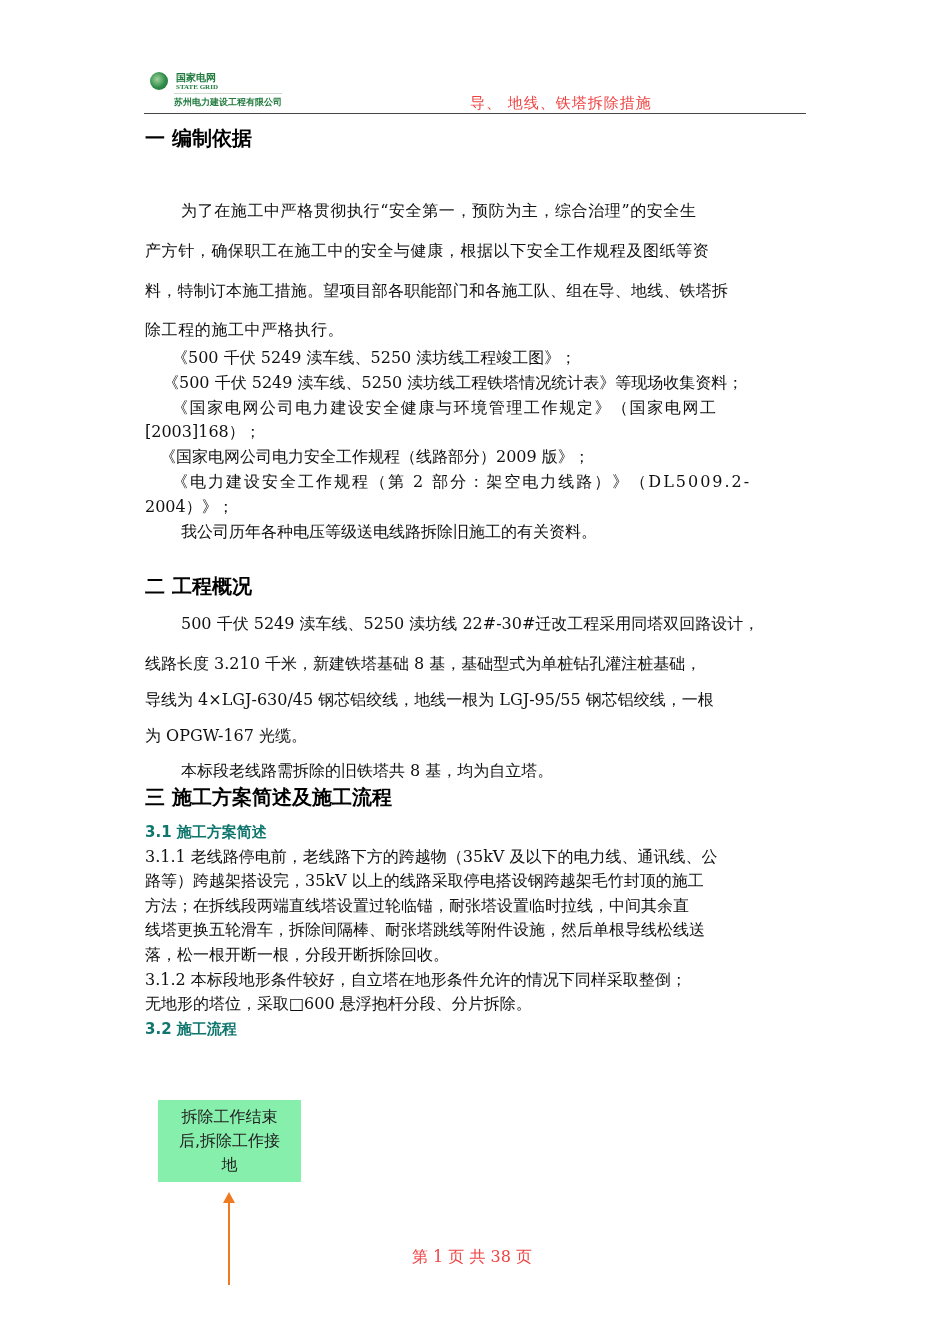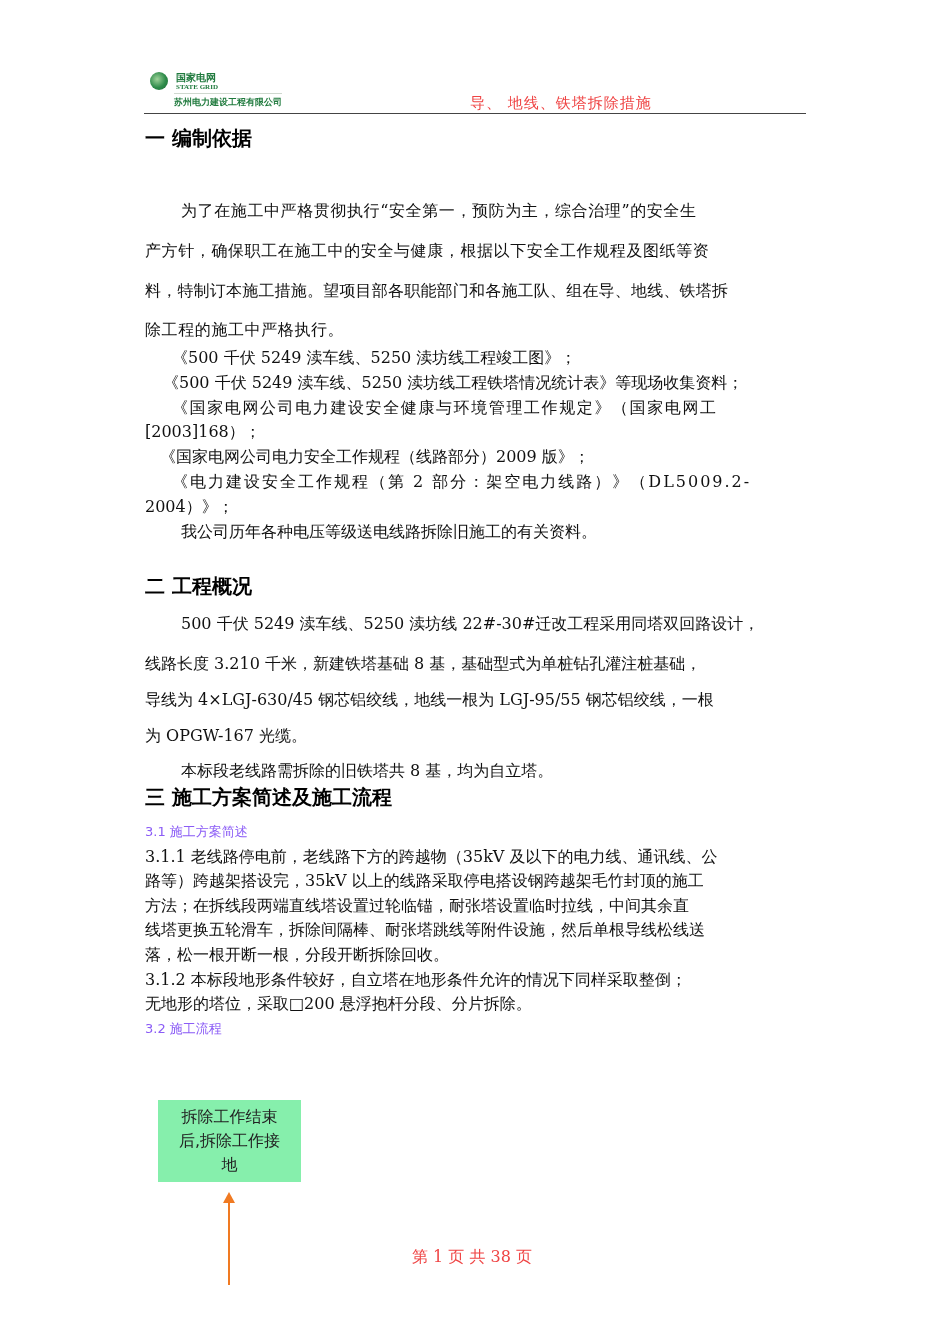--- a/index.html
+++ b/index.html
@@ -12,21 +12,21 @@
   .logo-cn { position: absolute; left: 30px; top: 3px; font-family: "DejaVu Sans", sans-serif; font-weight: bold;
              font-size: 10px; color: #1f7a3d; letter-spacing: 0px; }
   .logo-en { position: absolute; left: 30px; top: 15px; font-family: "Liberation Serif", serif; font-weight: bold;
              font-size: 7px; color: #1f7a3d; }
   .logo-rule { position: absolute; left: 28px; top: 25px; width: 108px; height: 1px; background: #cfd8cf; }
   .logo-company { position: absolute; left: 28px; top: 28px; font-family: Liberation Mono, monospace; font-weight: bold;
                   font-size: 9px; color: #1f7a3d; }
   .header-title { position: absolute; left: 470px; top: 94px; font-size: 15px; color: #ef4444; letter-spacing: 1px; }
   .header-rule { position: absolute; left: 144px; top: 113px; width: 662px; height: 1px; background: #444; }
   .h1 { font-family: "DejaVu Sans", sans-serif; font-weight: bold; font-size: 20px; color: #000; }
-  .h2 { font-family: "DejaVu Sans", sans-serif; font-weight: normal; font-size: 13px; color: #8b5cf6; }
+  .h2 { font-family: "DejaVu Sans", sans-serif; font-weight: bold; font-size: 15px; color: #0f766e; }
   .p  { font-size: 16px; color: #111; }
   .p-wide { font-size: 16px; letter-spacing: 0.6px; }
   .flow-box { position: absolute; left: 158px; top: 1100px; width: 143px; height: 82px; background: #86efac;
               display: flex; align-items: center; justify-content: center; text-align: center;
               font-family: "DejaVu Sans", sans-serif; font-size: 16px; line-height: 24px; color: #222; }
   .flow-box span { display: block; width: 112px; white-space: normal; }
   .arrow-line { position: absolute; left: 228px; top: 1200px; width: 2px; height: 85px; background: #f07a22; }
   .arrow-head { position: absolute; left: 223px; top: 1192px; width: 0; height: 0;
                 border-left: 6px solid transparent; border-right: 6px solid transparent; border-bottom: 11px solid #f07a22; }
   .footer { position: absolute; left: 412px; top: 1247px; font-size: 16px; color: #ef4444; }
@@ -68,21 +68,21 @@
 <div class="abs p" style="left:181px; top:761px;">本标段老线路需拆除的旧铁塔共 8 基，均为自立塔。</div>
 
 <div class="abs h1" style="left:145px; top:784px;">三  施工方案简述及施工流程</div>
 <div class="abs h2" style="left:145px; top:823px;">3.1  施工方案简述</div>
 <div class="abs p" style="left:145px; top:847px;">3.1.1 老线路停电前，老线路下方的跨越物（35kV 及以下的电力线、通讯线、公</div>
 <div class="abs p" style="left:145px; top:871px;">路等）跨越架搭设完，35kV 以上的线路采取停电搭设钢跨越架毛竹封顶的施工</div>
 <div class="abs p" style="left:145px; top:896px;">方法；在拆线段两端直线塔设置过轮临锚，耐张塔设置临时拉线，中间其余直</div>
 <div class="abs p" style="left:145px; top:920px;">线塔更换五轮滑车，拆除间隔棒、耐张塔跳线等附件设施，然后单根导线松线送</div>
 <div class="abs p" style="left:145px; top:945px;">落，松一根开断一根，分段开断拆除回收。</div>
 <div class="abs p" style="left:145px; top:970px;">3.1.2  本标段地形条件较好，自立塔在地形条件允许的情况下同样采取整倒；</div>
-<div class="abs p" style="left:145px; top:994px;">无地形的塔位，采取□200 悬浮抱杆分段、分片拆除。</div>
+<div class="abs p" style="left:145px; top:994px;">无地形的塔位，采取□600 悬浮抱杆分段、分片拆除。</div>
 <div class="abs h2" style="left:145px; top:1020px;">3.2  施工流程</div>
 
 <div class="flow-box">
   <span>拆除工作结束后,拆除工作接地</span>
 </div>
 <div class="arrow-head"></div>
 <div class="arrow-line"></div>
 
 <div class="footer">第 1 页  共 38 页</div>
 

